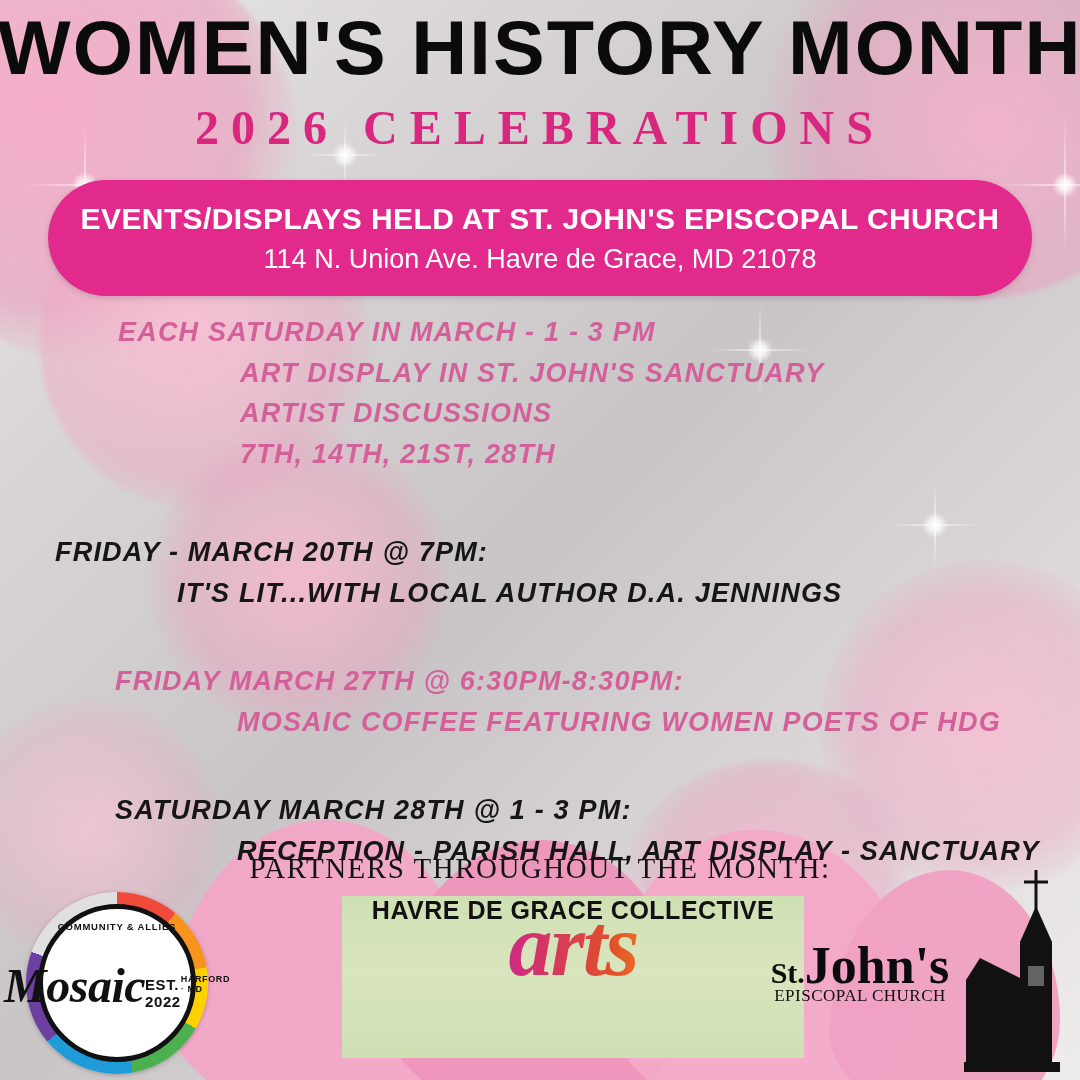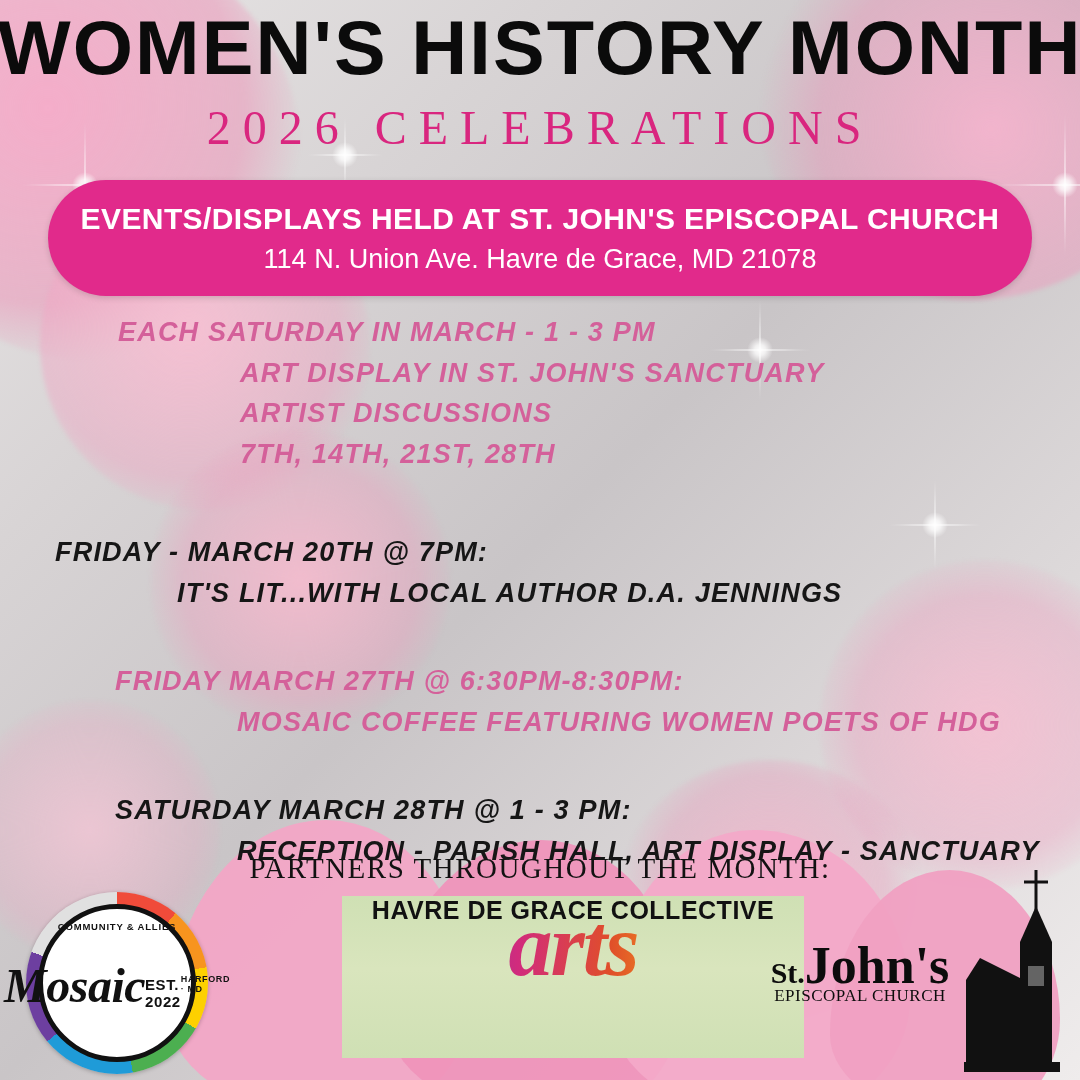--- a/index.html
+++ b/index.html
@@ -95,21 +95,21 @@
     font-size: 76px;
     letter-spacing: 2px;
     color: #0b0b0b;
     transform: scaleX(1.02);
     line-height: 1;
     white-space: nowrap;
   }
   .subheadline {
     margin-top: 14px;
     font-family: "Liberation Serif", serif;
-    font-weight: normal;
+    font-weight: bold;
     font-size: 48px;
     letter-spacing: 12px;
     color: #d9267f;
     white-space: nowrap;
   }
 
   
   .banner {
     position: absolute;
     left: 48px; right: 48px; top: 180px;

